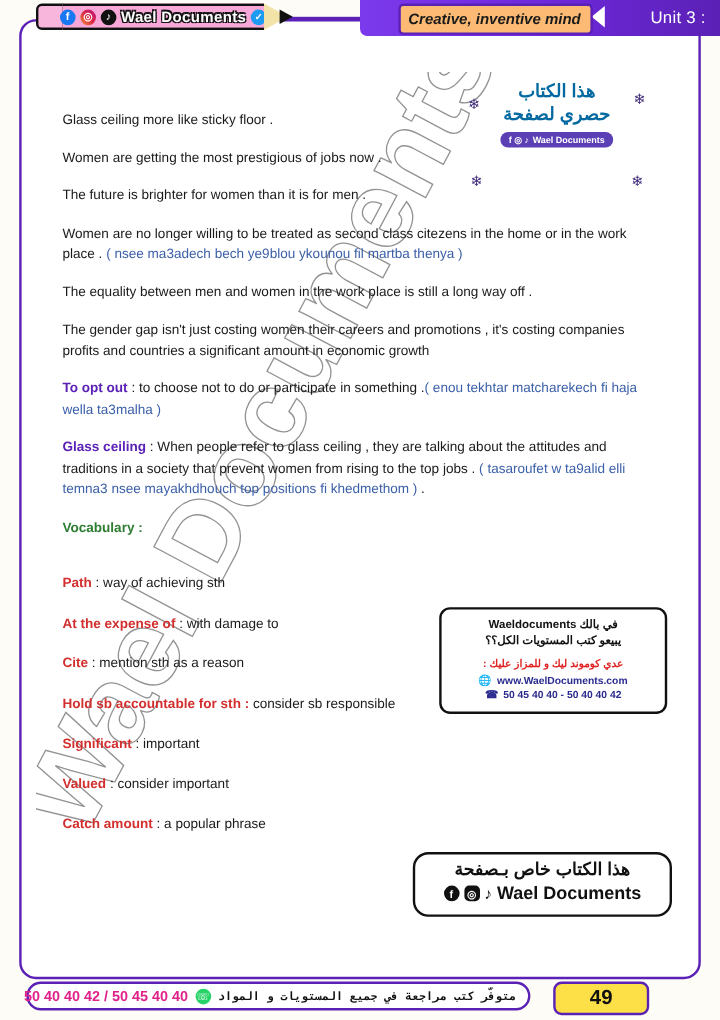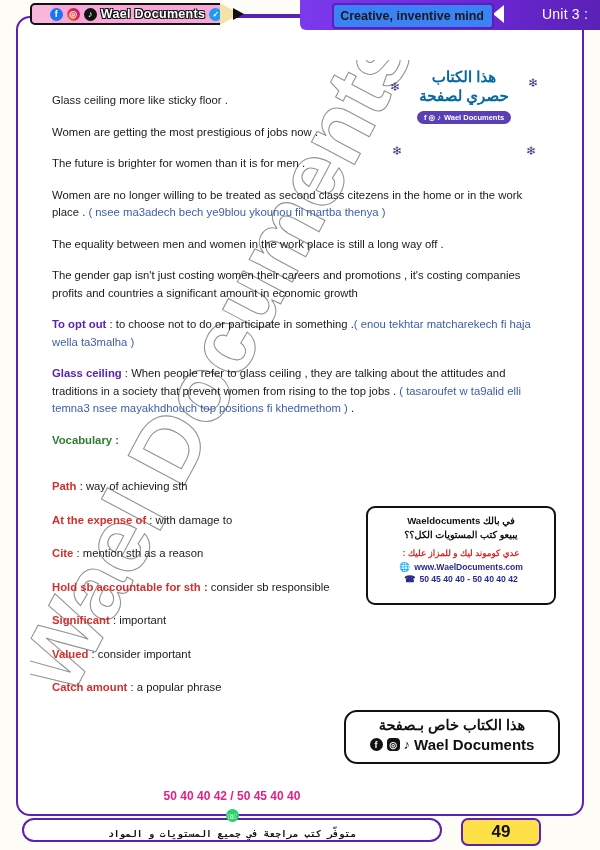--- a/index.html
+++ b/index.html
@@ -35,23 +35,23 @@
   .unit-tab{
     position:absolute;right:8px;top:3px;height:22px;
     display:flex;align-items:center;
     color:#ffffff;font-weight:normal;font-size:14px;
     letter-spacing:.2px;
     padding-right:4px;
     margin-left:39px;
   }
   .title-plate{
     position:absolute;right:106px;top:3px;height:22px;
-    background:#3b82f6;border:2px solid #5b21b6;border-radius:4px;
+    background:#fdba74;border:2px solid #5b21b6;border-radius:4px;
     display:flex;align-items:center;padding:0 8px 0 6px;
-    color:#1a1a1a;font-weight:bold;font-size:12.5px;white-space:nowrap;
+    color:#1a1a1a;font-weight:bold;font-size:12.5px;white-space:nowrap;font-style:italic;
   }
   .title-arrow{
     position:absolute;right:96px;top:5px;
     width:0;height:0;
     border-top:9px solid transparent;
     border-bottom:9px solid transparent;
     border-right:11px solid #ffffff;
   }
   .ribbon-line{
     position:absolute;right:300px;top:14px;width:120px;height:2.5px;
@@ -129,21 +129,21 @@
     padding:2px 7px;border-radius:9px;margin-top:4px;white-space:nowrap;
   }
   .stamp-flower{
     position:absolute;font-size:12px;color:#3f2a7a;
   }
 
   
   #promo{
     position:absolute;left:366px;top:506px;width:190px;
     border:2px solid #111;border-radius:9px;
-    background:#fff;padding:6px 7px 19px;
+    background:#fff;padding:6px 7px 9px;
     box-sizing:border-box;text-align:center;
   }
   .promo-ar{
     direction:rtl;font-size:9.6px;font-weight:bold;color:#111;
     line-height:1.5;
   }
   .promo-red{
     direction:rtl;font-size:8.8px;font-weight:bold;color:#e02424;
     margin-top:5px;margin-bottom:4px;
   }
@@ -170,21 +170,21 @@
     display:inline-flex;align-items:center;justify-content:center;
     background:#111;color:#fff;font-size:9px;
   }
   .bw.sq{border-radius:4px;}
 
   
   #footer-bar{
     position:absolute;left:22px;top:818px;width:420px;height:24px;
     background:#fff;border:2.5px solid #5b21b6;border-radius:12px;
     display:flex;align-items:center;justify-content:flex-end;
-    padding:0 10px;box-sizing:border-box;gap:6px;flex-direction:column;
+    padding:0 10px;box-sizing:border-box;gap:6px;
   }
   .foot-ar{
     direction:rtl;font-size:9.6px;font-weight:bold;color:#111;white-space:nowrap;font-family:Liberation Mono, monospace;
   }
   .wa{
     width:13px;height:13px;border-radius:50%;background:#25d366;color:#fff;
     display:inline-flex;align-items:center;justify-content:center;font-size:9px;
     flex:0 0 auto;
   }
   .foot-nums{

